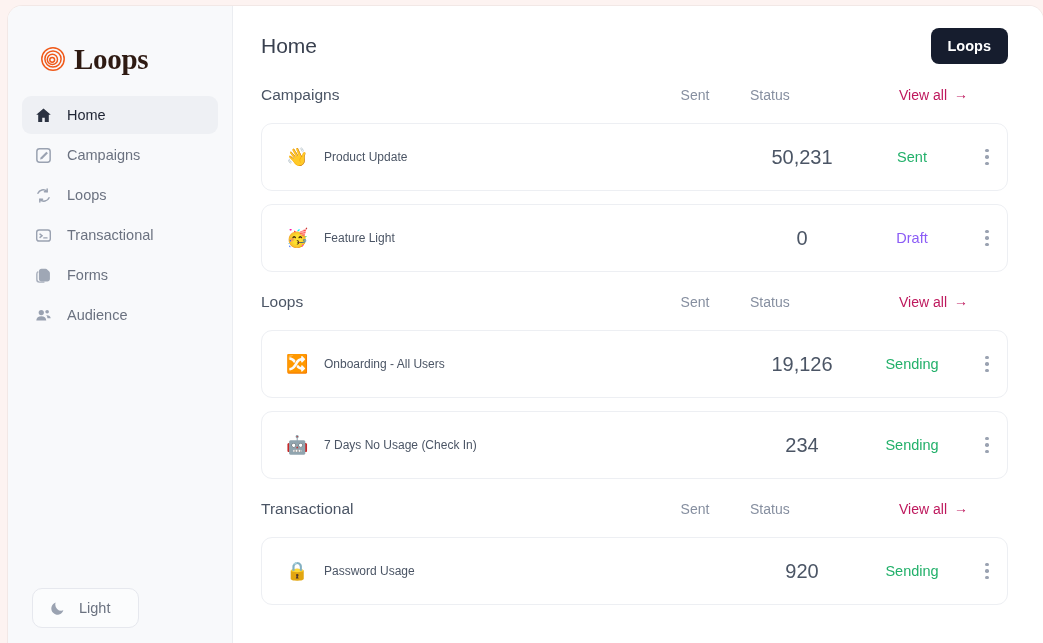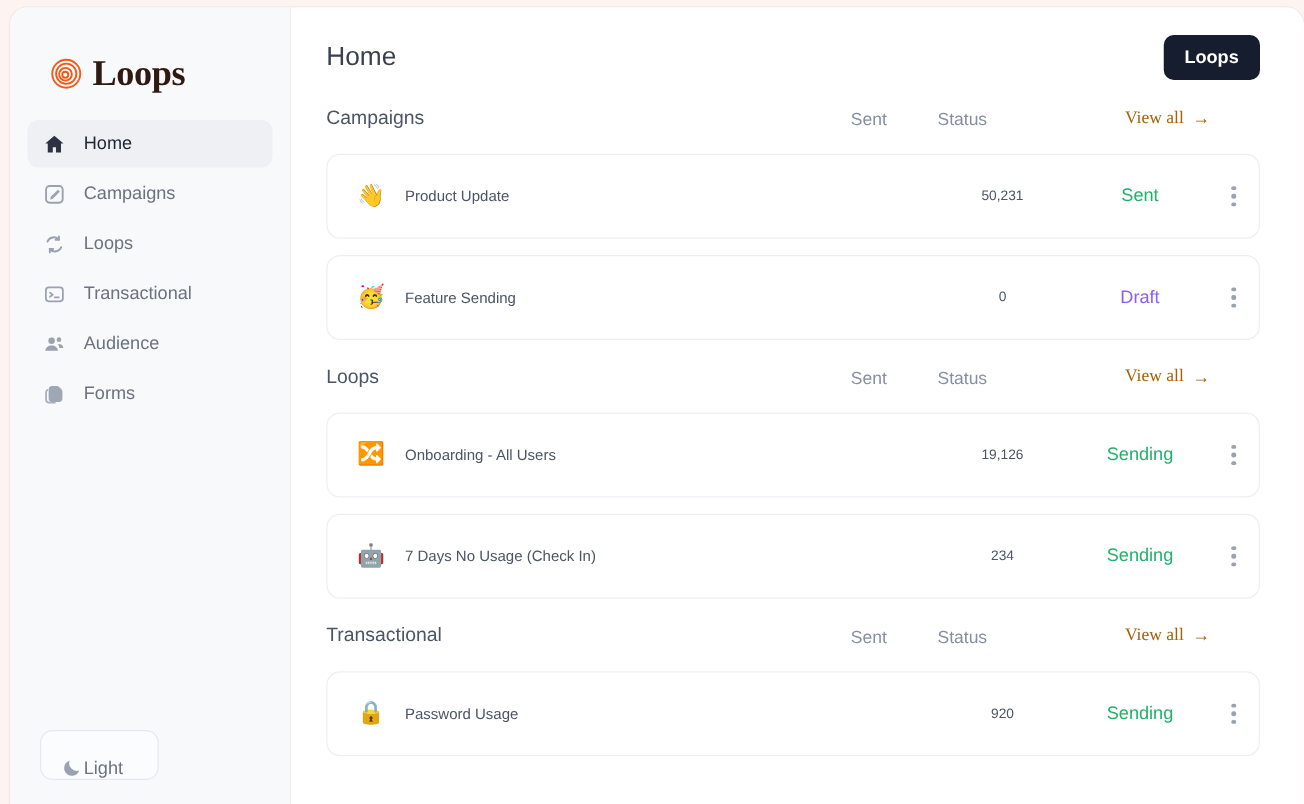--- a/index.html
+++ b/index.html
@@ -67,22 +67,22 @@
     color: #6b7280;
     font-size: 14.5px;
   }
   .nav-item .ic { width: 19px; height: 19px; flex: 0 0 19px; display: block; color: #9aa2b1; }
   .nav-item.active { background: #eef0f4; color: #1e2433; font-weight: 400; }
   .nav-item.active .ic { color: #2b3241; }
 
   .theme-toggle-wrap { margin-top: auto; padding: 0 0 18px 24px; }
   .theme-toggle {
     display: inline-flex;
-    align-items: flex-end;
-    gap: 1px;
+    align-items: center;
+    gap: 13px;
     height: 40px;
     padding: 0 28px 0 16px;
     border: 1px solid #e6e8ee;
     border-radius: 10px;
     background: #fbfcfd;
     color: #6b7280;
     font-size: 14.5px;
     cursor: pointer;
   }
   .theme-toggle .ic { width: 17px; height: 17px; color: #9aa2b1; display:block; }
@@ -123,38 +123,38 @@
     display: flex;
     align-items: center;
     height: 34px;
     color: #6b7280;
     font-size: 15px;
     margin-bottom: 11px;
   }
   .section-title { flex: 1 1 auto; color: #4b5565; font-size: 15.5px; }
   .col-sent  { width: 110px; text-align: center; color: #868fa0; font-size: 14px; }
   .col-status{ width: 110px; text-align: left; color: #868fa0; font-size: 14px; }
-  .col-view  { width: 108px; text-align: right; color: #a16207; font-size: 14px; display:flex; align-items:flex-end; justify-content:flex-end; gap:7px; cursor:pointer;font-family:Liberation Serif, serif; }
+  .col-view  { width: 108px; text-align: right; color: #be185d; font-size: 14px; display:flex; align-items:flex-start; justify-content:flex-end; gap:7px; cursor:pointer; }
   .col-view .arrow { display: inline-block; font-size: 14px; line-height: 1; }
   .col-menu  { width: 40px; }
 
   .card {
     border: 1px solid #edeff3;
     border-radius: 11px;
     background: #ffffff;
     height: 68px;
     display: flex;
     align-items: center;
     padding: 0 0 0 24px;
     margin-bottom: 13px;
     cursor: pointer;
   }
   .row-emoji { font-size: 18px; width: 24px; flex: 0 0 24px; line-height: 1; font-family: "DejaVu Sans", sans-serif; }
   .row-name { flex: 1 1 auto; padding-left: 14px; color: #4b5565; font-size: 12px; }
-  .row-sent { width: 110px; text-align: center; color: #4b5565; font-size: 11px; }
+  .row-sent { width: 110px; text-align: center; color: #4b5565; font-size: 20px; }
   .row-status { width: 110px; text-align: center; font-size: 14.5px; }
   .row-status.sent    { color: #22b06a; }
   .row-status.sending { color: #22b06a; }
   .row-status.draft   { color: #8b5cf6; }
   .row-menu { width: 40px; display: flex; align-items: center; justify-content: center; cursor: pointer; }
   .dots { display: flex; flex-direction: column; gap: 3px; align-items: center; }
   .dots i { width: 3.5px; height: 3.5px; border-radius: 50%; background: #9aa2b1; display: block; }
 </style>
 </head>
 <body>
@@ -206,35 +206,35 @@
       <div class="nav-item">
         <svg class="ic" viewBox="0 0 24 24" fill="none" stroke="currentColor" stroke-width="1.8" stroke-linecap="round">
           <rect x="3.4" y="5" width="17.2" height="14" rx="3"></rect>
           <path d="M7.6 10.2 10.2 12.3 7.6 14.4"></path>
           <path d="M12.4 15h4"></path>
         </svg>
         <span>Transactional</span>
       </div>
 
       <div class="nav-item">
+        <svg class="ic" viewBox="0 0 24 24" fill="none" stroke="currentColor" stroke-width="1.8">
+          <path d="M9.4 3.6h5.2c.9 0 1.7.4 2.3 1l2.4 2.5c.5.6.8 1.3.8 2.1v7.2c0 1.8-1.4 3.2-3.2 3.2H9.4c-1.8 0-3.2-1.4-3.2-3.2V6.8c0-1.8 1.4-3.2 3.2-3.2z" fill="currentColor" stroke="none" opacity="0.95"></path>
+          <path d="M5.4 7.2C4.3 7.7 3.6 8.8 3.6 10v7.2c0 1.8 1.4 3.2 3.2 3.2h6.4" opacity="0.85"></path>
+        </svg>
+        <span>Forms</span>
+      </div>
+
+      <div class="nav-item">
         <svg class="ic" viewBox="0 0 24 24" fill="currentColor">
           <circle cx="9.2" cy="8.3" r="3.3"></circle>
           <circle cx="16.6" cy="7.2" r="2.3"></circle>
           <path d="M2.9 18.4c0-3.3 2.8-5.3 6.3-5.3s6.3 2 6.3 5.3z"></path>
           <path d="M16.3 11.6c2.6 0 4.6 1.5 4.8 4h-4.1c-.1-1.6-.6-2.9-1.5-3.9a6 6 0 0 1 .8-.1z"></path>
         </svg>
         <span>Audience</span>
-      </div>
-
-      <div class="nav-item">
-        <svg class="ic" viewBox="0 0 24 24" fill="none" stroke="currentColor" stroke-width="1.8">
-          <path d="M9.4 3.6h5.2c.9 0 1.7.4 2.3 1l2.4 2.5c.5.6.8 1.3.8 2.1v7.2c0 1.8-1.4 3.2-3.2 3.2H9.4c-1.8 0-3.2-1.4-3.2-3.2V6.8c0-1.8 1.4-3.2 3.2-3.2z" fill="currentColor" stroke="none" opacity="0.95"></path>
-          <path d="M5.4 7.2C4.3 7.7 3.6 8.8 3.6 10v7.2c0 1.8 1.4 3.2 3.2 3.2h6.4" opacity="0.85"></path>
-        </svg>
-        <span>Forms</span>
       </div>
 
     </nav>
 
     <div class="theme-toggle-wrap">
       <div class="theme-toggle">
         <svg class="ic" viewBox="0 0 24 24" fill="currentColor">
           <path d="M20.3 14.6A8.6 8.6 0 0 1 9.4 3.7 8.7 8.7 0 1 0 20.3 14.6z"></path>
         </svg>
         <span>Light</span>
@@ -270,21 +270,21 @@
             <span class="row-menu">
               <span class="dots">
                 <i></i>
                 <i></i>
                 <i></i>
               </span>
             </span>
           </div>
           <div class="card">
             <span class="row-emoji">🥳</span>
-            <span class="row-name">Feature Sending</span>
+            <span class="row-name">Feature Light</span>
             <span class="row-sent">0</span>
             <span class="row-status draft">Draft</span>
             <span class="row-menu">
               <span class="dots">
                 <i></i>
                 <i></i>
                 <i></i>
               </span>
             </span>
           </div>

